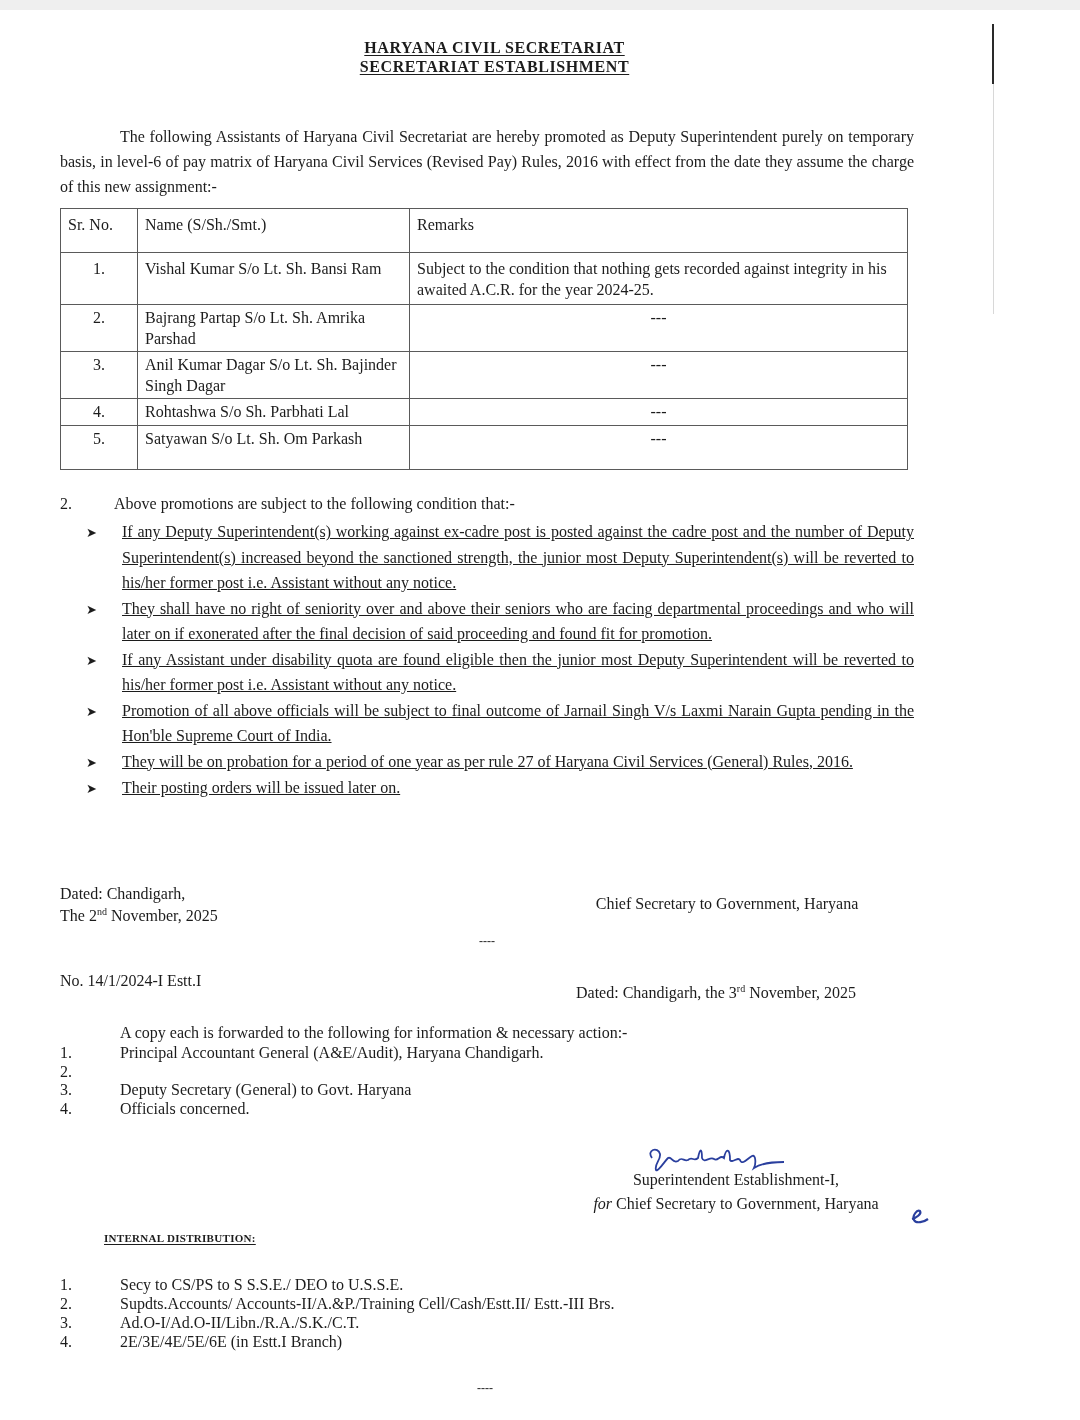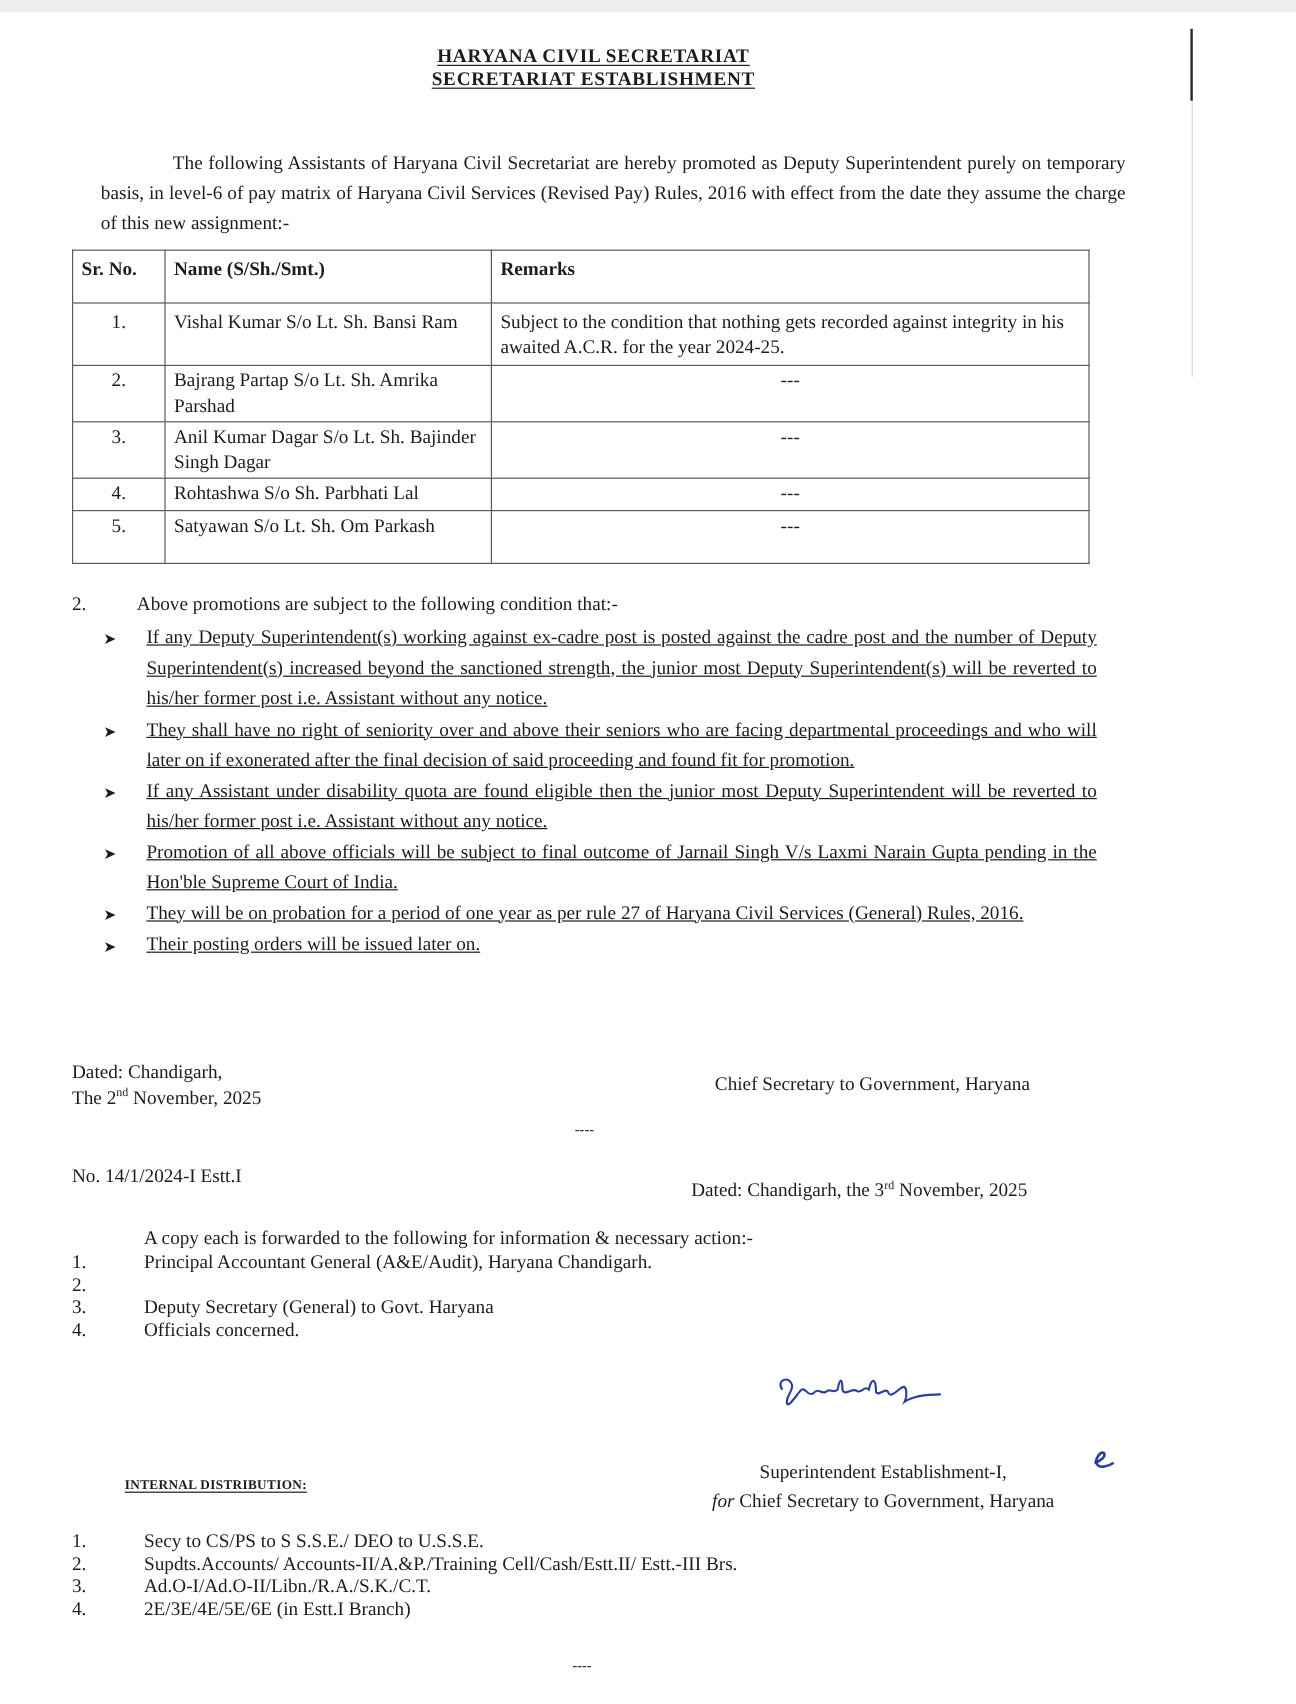--- a/index.html
+++ b/index.html
@@ -10,26 +10,26 @@
       position: relative;
     }
     .topstrip { position: absolute; left: 0; top: 0; width: 1080px; height: 10px; background: #efefef; }
     .edge-line { position: absolute; left: 992px; top: 24px; width: 2px; height: 60px; background: #2a2a2a; }
     .edge-line-faint { position: absolute; left: 993px; top: 84px; width: 1px; height: 230px; background: #d8d8d8; }
 
     .abs { position: absolute; }
     .header { left: 0; width: 962px; top: 38px; text-align: center; font-weight: bold; font-size: 16px; line-height: 19px; letter-spacing: 0.6px; }
     .header div span { text-decoration: underline; text-underline-offset: 2px; margin-left: 27px; }
 
-    .intro { left: 60px; width: 854px; top: 124px; font-size: 16px; line-height: 25px; text-align: justify; margin-left: 24px; }
+    .intro { left: 60px; width: 854px; top: 124px; font-size: 16px; line-height: 25px; text-align: justify; }
     .intro .indent { display: inline-block; width: 60px; }
 
     table.promo { position: absolute; left: 60px; top: 208px; width: 848px; border-collapse: collapse; font-size: 16px; }
     table.promo td, table.promo th { border: 1.2px solid #5a5a5a; vertical-align: top; line-height: 21px; padding: 2px 7px; font-weight: normal; text-align: left; }
-    table.promo th { font-weight: bold; height: 44px; padding-top: 5px; }
+    table.promo th { font-weight: normal; height: 44px; padding-top: 5px; }
     table.promo col.c1 { width: 77px; }
     table.promo col.c2 { width: 272px; }
     table.promo td.sr { text-align: center; }
     table.promo td.rem-center { text-align: center; }
     table.promo tr.r1 td { padding-top: 5px; height: 52px; }
     table.promo tr.r2 td, table.promo tr.r3 td, table.promo tr.r5 td { height: 44px; }
     table.promo tr.r4 td { height: 27px; }
 
     .cond-head { left: 60px; top: 494px; font-size: 16px; line-height: 20px; }
     .cond-head .num { display: inline-block; width: 54px; }
@@ -48,21 +48,21 @@
     sup { font-size: 10px; vertical-align: super; line-height: 0; }
 
     .fwd-intro { left: 120px; top: 1022px; font-size: 16px; line-height: 22px; }
     .list { left: 60px; font-size: 16px; line-height: 18px; }
     .list .li { display: flex; }
     .list .li .n { width: 60px; flex: none; }
     .fwd-list { top: 1044px; }
     .fwd-list .li { height: 18.5px; }
 
     .signature { left: 644px; top: 1144px; width: 150px; height: 30px; }
-    .sig2 { left: 556px; width: 360px; top: 1216px; font-size: 16px; line-height: 24px; text-align: center; }
+    .sig2 { left: 556px; width: 360px; top: 1168px; font-size: 16px; line-height: 24px; text-align: center; }
     .sig2 .for { font-style: italic; }
     .initial { left: 908px; top: 1206px; width: 24px; height: 20px; }
 
     .int-head { left: 104px; top: 1232px; font-size: 11px; font-weight: bold; text-decoration: underline; text-underline-offset: 2px; letter-spacing: 0.3px; }
     .int-list { top: 1276px; }
     .int-list .li { height: 19px; }
     .sep2 { left: 477px; top: 1381px; }
   </style>
 </head>
 <body>

